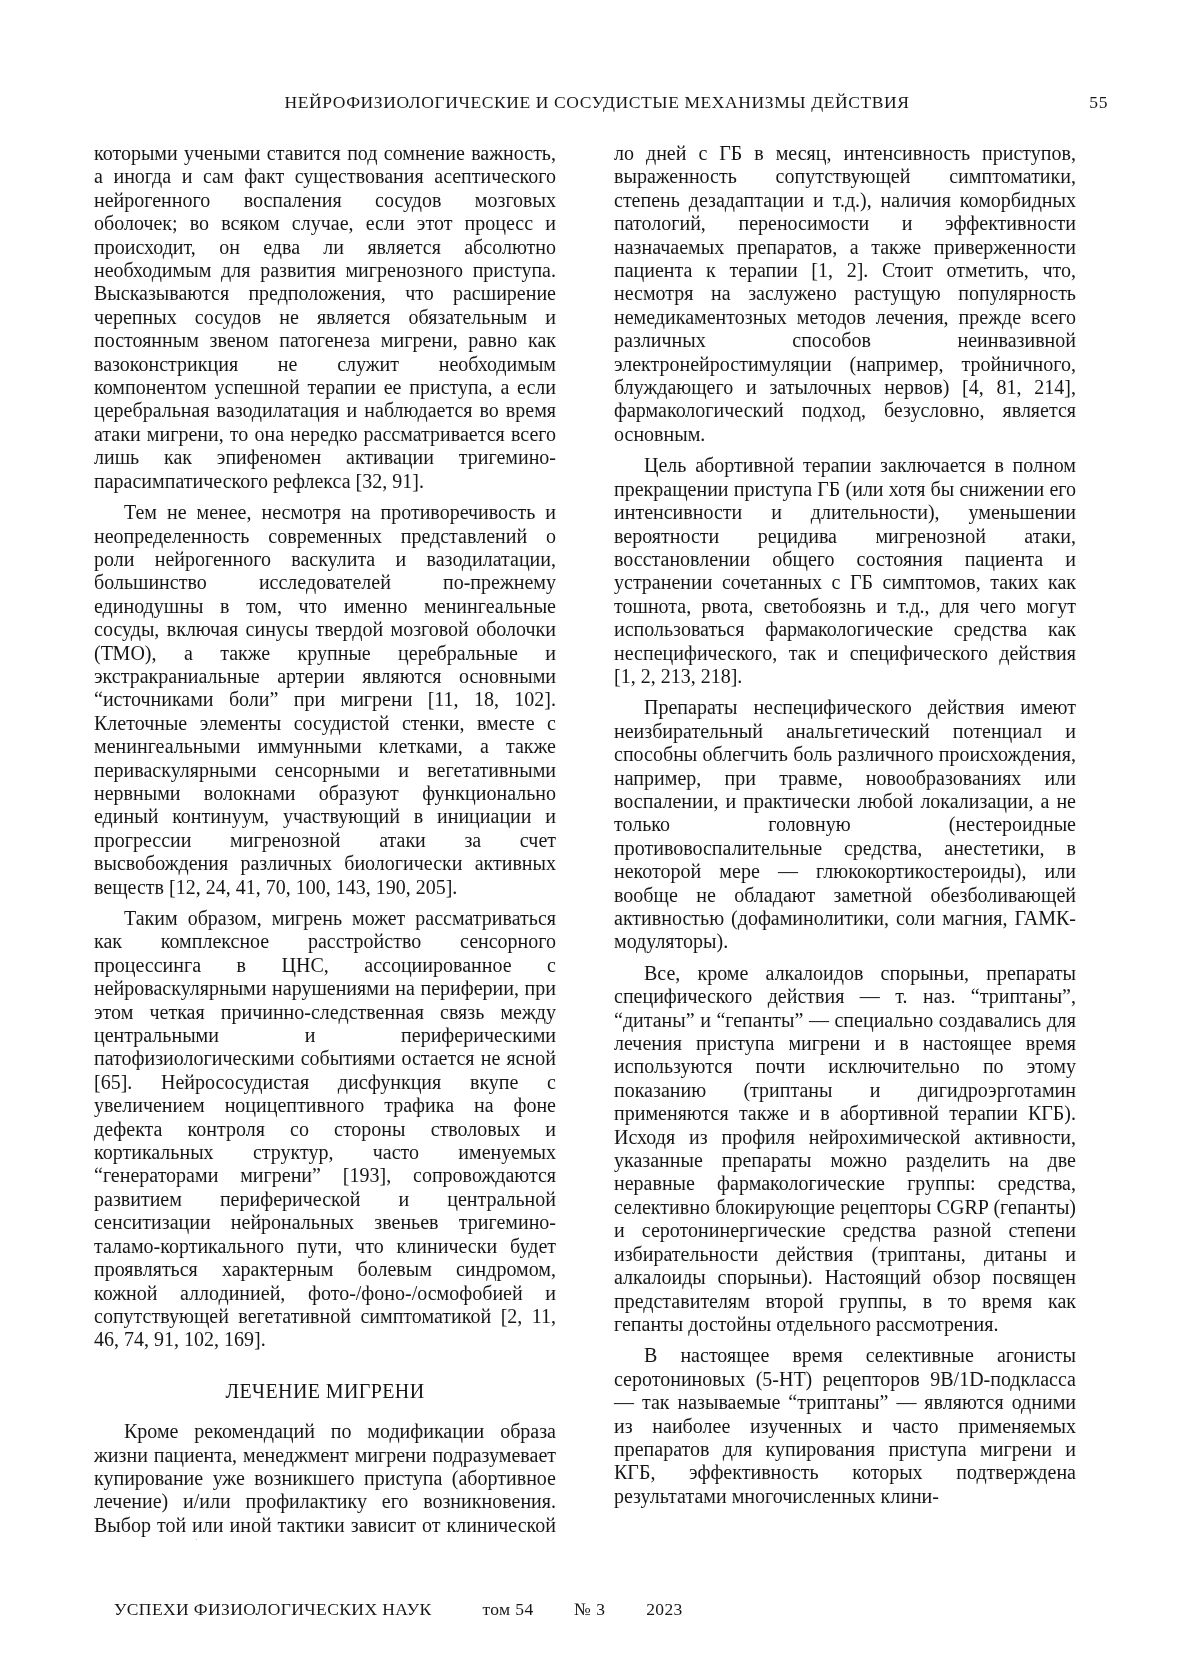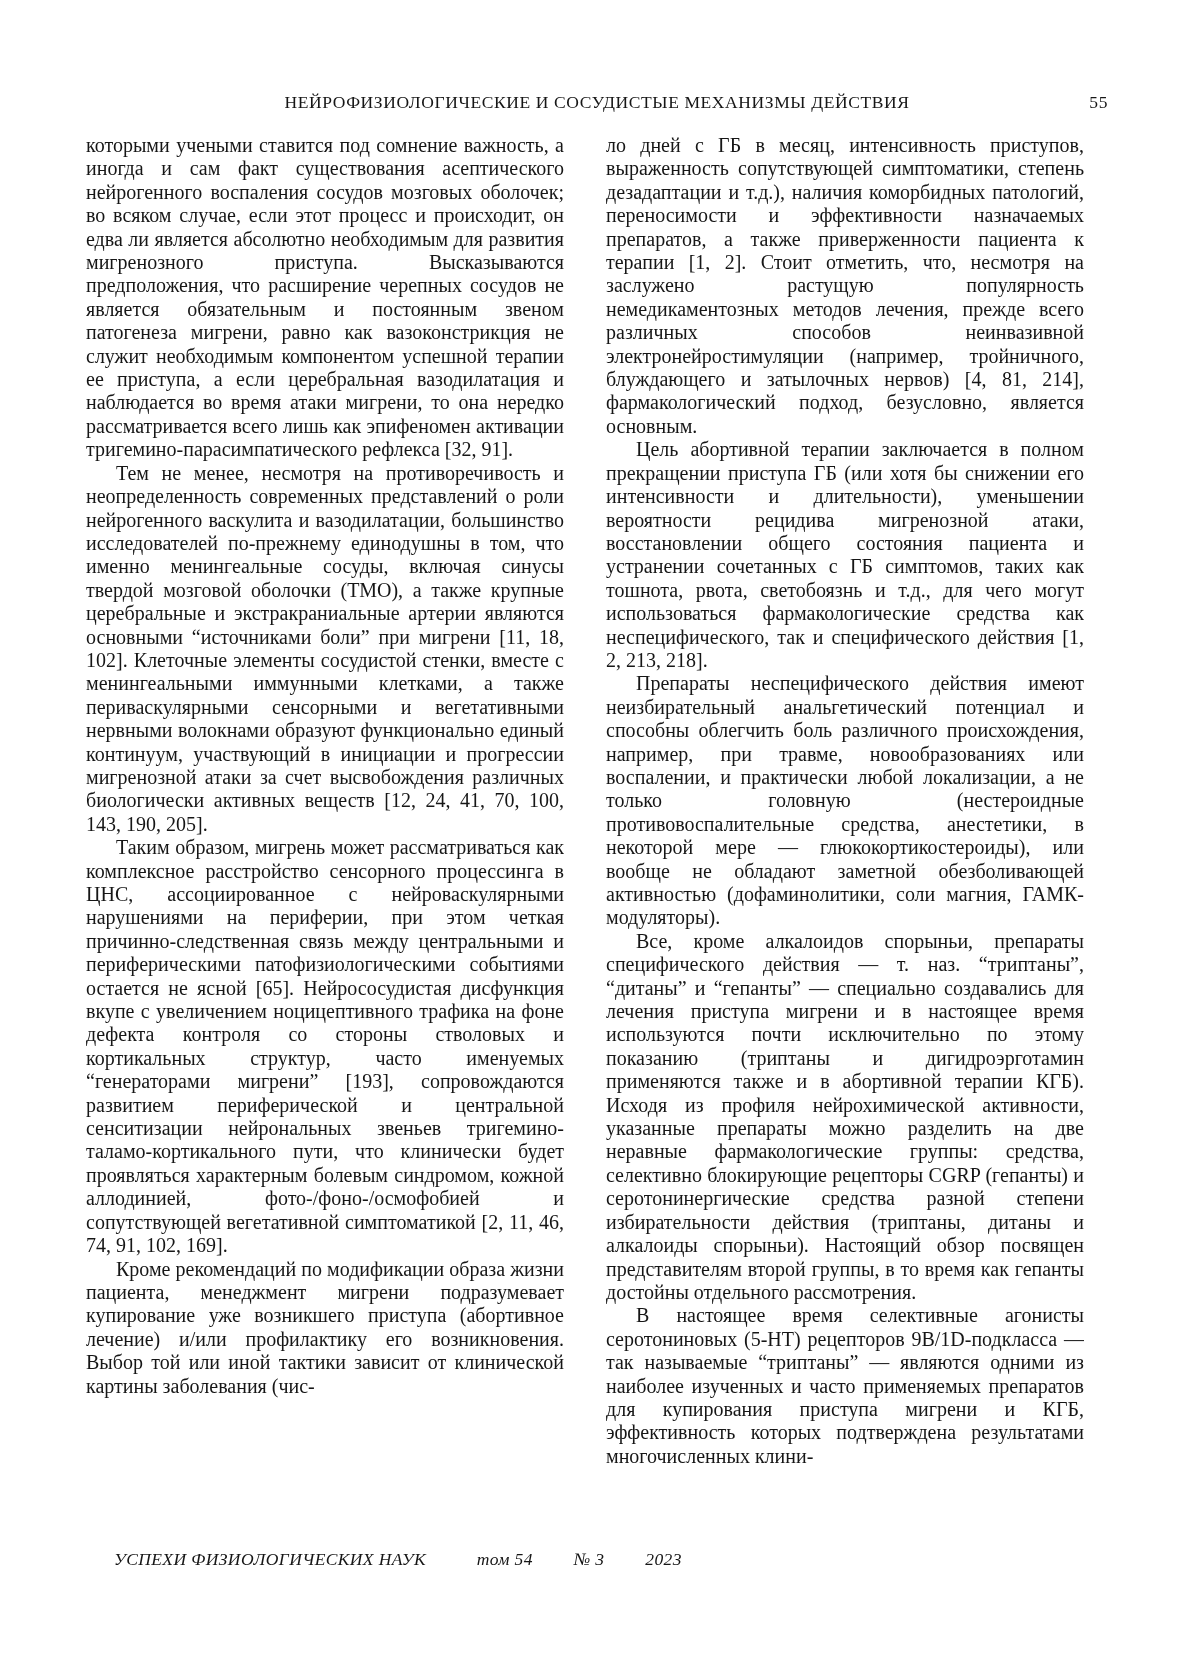--- a/index.html
+++ b/index.html
@@ -44,37 +44,36 @@
   }
   .text-column {
     width: 478px;
     flex: 0 0 478px;
     text-align: justify;
     font-size: 20px;
     line-height: 23.4px;
     hyphens: auto;
     -webkit-hyphens: auto;
   }
-  .text-column p { margin: 0; text-indent: 0; }
+  .text-column p { margin: 8px; text-indent: 0; }
   .text-column p.indent { text-indent: 30px; }
   .text-column h2.heading {
     margin: 28px 0 17px 0;
     font-size: 20px;
     font-weight: normal;
     text-align: center;
     letter-spacing: 0.4px;
   }
   .journal-footer {
     position: absolute;
-    top: 1549px;
+    top: 1599px;
     left: 114px;
     font-size: 17.5px;
     letter-spacing: 0.4px;
     white-space: nowrap;
-    font-style: italic;
   }
   .journal-footer span { display: inline-block; }
   .journal-footer .f-vol { margin-left: 46px; }
   .journal-footer .f-iss { margin-left: 36px; }
   .journal-footer .f-year { margin-left: 36px; }
 </style>
 </head>
 <body>
 
 <div class="page">
@@ -82,20 +81,21 @@
   <div class="running-head">
     <span class="head-title">НЕЙРОФИЗИОЛОГИЧЕСКИЕ И СОСУДИСТЫЕ МЕХАНИЗМЫ ДЕЙСТВИЯ</span>
     <span class="page-number">55</span>
   </div>
 
   <div class="article-body">
     <div class="text-column" lang="ru">
         <p>которыми учеными ставится под сомнение важность, а иногда и сам факт существования асептического нейрогенного воспаления сосудов мозговых оболочек; во всяком случае, если этот процесс и происходит, он едва ли является абсолютно необходимым для развития мигренозного приступа. Высказываются предположения, что расширение черепных сосудов не является обязательным и постоянным звеном патогенеза мигрени, равно как вазоконстрикция не служит необходимым компонентом успешной терапии ее приступа, а если церебральная вазодилатация и наблюдается во время атаки мигрени, то она нередко рассматривается всего лишь как эпифеномен активации тригемино-парасимпатического рефлекса [32, 91].</p>
         <p class="indent">Тем не менее, несмотря на противоречивость и неопределенность современных представлений о роли нейрогенного васкулита и вазодилатации, большинство исследователей по-прежнему единодушны в том, что именно менингеальные сосуды, включая синусы твердой мозговой оболочки (ТМО), а также крупные церебральные и экстракраниальные артерии являются основными “источниками боли” при мигрени [11, 18, 102]. Клеточные элементы сосудистой стенки, вместе с менингеальными иммунными клетками, а также периваскулярными сенсорными и вегетативными нервными волокнами образуют функционально единый континуум, участвующий в инициации и прогрессии мигренозной атаки за счет высвобождения различных биологически активных веществ [12, 24, 41, 70, 100, 143, 190, 205].</p>
         <p class="indent">Таким образом, мигрень может рассматриваться как комплексное расстройство сенсорного процессинга в ЦНС, ассоциированное с нейроваскулярными нарушениями на периферии, при этом четкая причинно-следственная связь между центральными и периферическими патофизиологическими событиями остается не ясной [65]. Нейрососудистая дисфункция вкупе с увеличением ноцицептивного трафика на фоне дефекта контроля со стороны стволовых и кортикальных структур, часто именуемых “генераторами мигрени” [193], сопровождаются развитием периферической и центральной сенситизации нейрональных звеньев тригемино-таламо-кортикального пути, что клинически будет проявляться характерным болевым синдромом, кожной аллодинией, фото-/фоно-/осмофобией и сопутствующей вегетативной симптоматикой [2, 11, 46, 74, 91, 102, 169].</p>
+        <h2 class="heading">ЛЕЧЕНИЕ МИГРЕНИ</h2>
         <p class="indent">Кроме рекомендаций по модификации образа жизни пациента, менеджмент мигрени подразумевает купирование уже возникшего приступа (абортивное лечение) и/или профилактику его возникновения. Выбор той или иной тактики зависит от клинической картины заболевания (чис-</p>
       </div>
     <div class="text-column" lang="ru">
         <p>ло дней с ГБ в месяц, интенсивность приступов, выраженность сопутствующей симптоматики, степень дезадаптации и т.д.), наличия коморбидных патологий, переносимости и эффективности назначаемых препаратов, а также приверженности пациента к терапии [1, 2]. Стоит отметить, что, несмотря на заслужено растущую популярность немедикаментозных методов лечения, прежде всего различных способов неинвазивной электронейростимуляции (например, тройничного, блуждающего и затылочных нервов) [4, 81, 214], фармакологический подход, безусловно, является основным.</p>
         <p class="indent">Цель абортивной терапии заключается в полном прекращении приступа ГБ (или хотя бы снижении его интенсивности и длительности), уменьшении вероятности рецидива мигренозной атаки, восстановлении общего состояния пациента и устранении сочетанных с ГБ симптомов, таких как тошнота, рвота, светобоязнь и т.д., для чего могут использоваться фармакологические средства как неспецифического, так и специфического действия [1, 2, 213, 218].</p>
         <p class="indent">Препараты неспецифического действия имеют неизбирательный анальгетический потенциал и способны облегчить боль различного происхождения, например, при травме, новообразованиях или воспалении, и практически любой локализации, а не только головную (нестероидные противовоспалительные средства, анестетики, в некоторой мере — глюкокортикостероиды), или вообще не обладают заметной обезболивающей активностью (дофаминолитики, соли магния, ГАМК-модуляторы).</p>
         <p class="indent">Все, кроме алкалоидов спорыньи, препараты специфического действия — т. наз. “триптаны”, “дитаны” и “гепанты” — специально создавались для лечения приступа мигрени и в настоящее время используются почти исключительно по этому показанию (триптаны и дигидроэрготамин применяются также и в абортивной терапии КГБ). Исходя из профиля нейрохимической активности, указанные препараты можно разделить на две неравные фармакологические группы: средства, селективно блокирующие рецепторы CGRP (гепанты) и серотонинергические средства разной степени избирательности действия (триптаны, дитаны и алкалоиды спорыньи). Настоящий обзор посвящен представителям второй группы, в то время как гепанты достойны отдельного рассмотрения.</p>
         <p class="indent">В настоящее время селективные агонисты серотониновых (5-НТ) рецепторов 9B/1D-подкласса — так называемые “триптаны” — являются одними из наиболее изученных и часто применяемых препаратов для купирования приступа мигрени и КГБ, эффективность которых подтверждена результатами многочисленных клини-</p>
       </div>
   </div>

